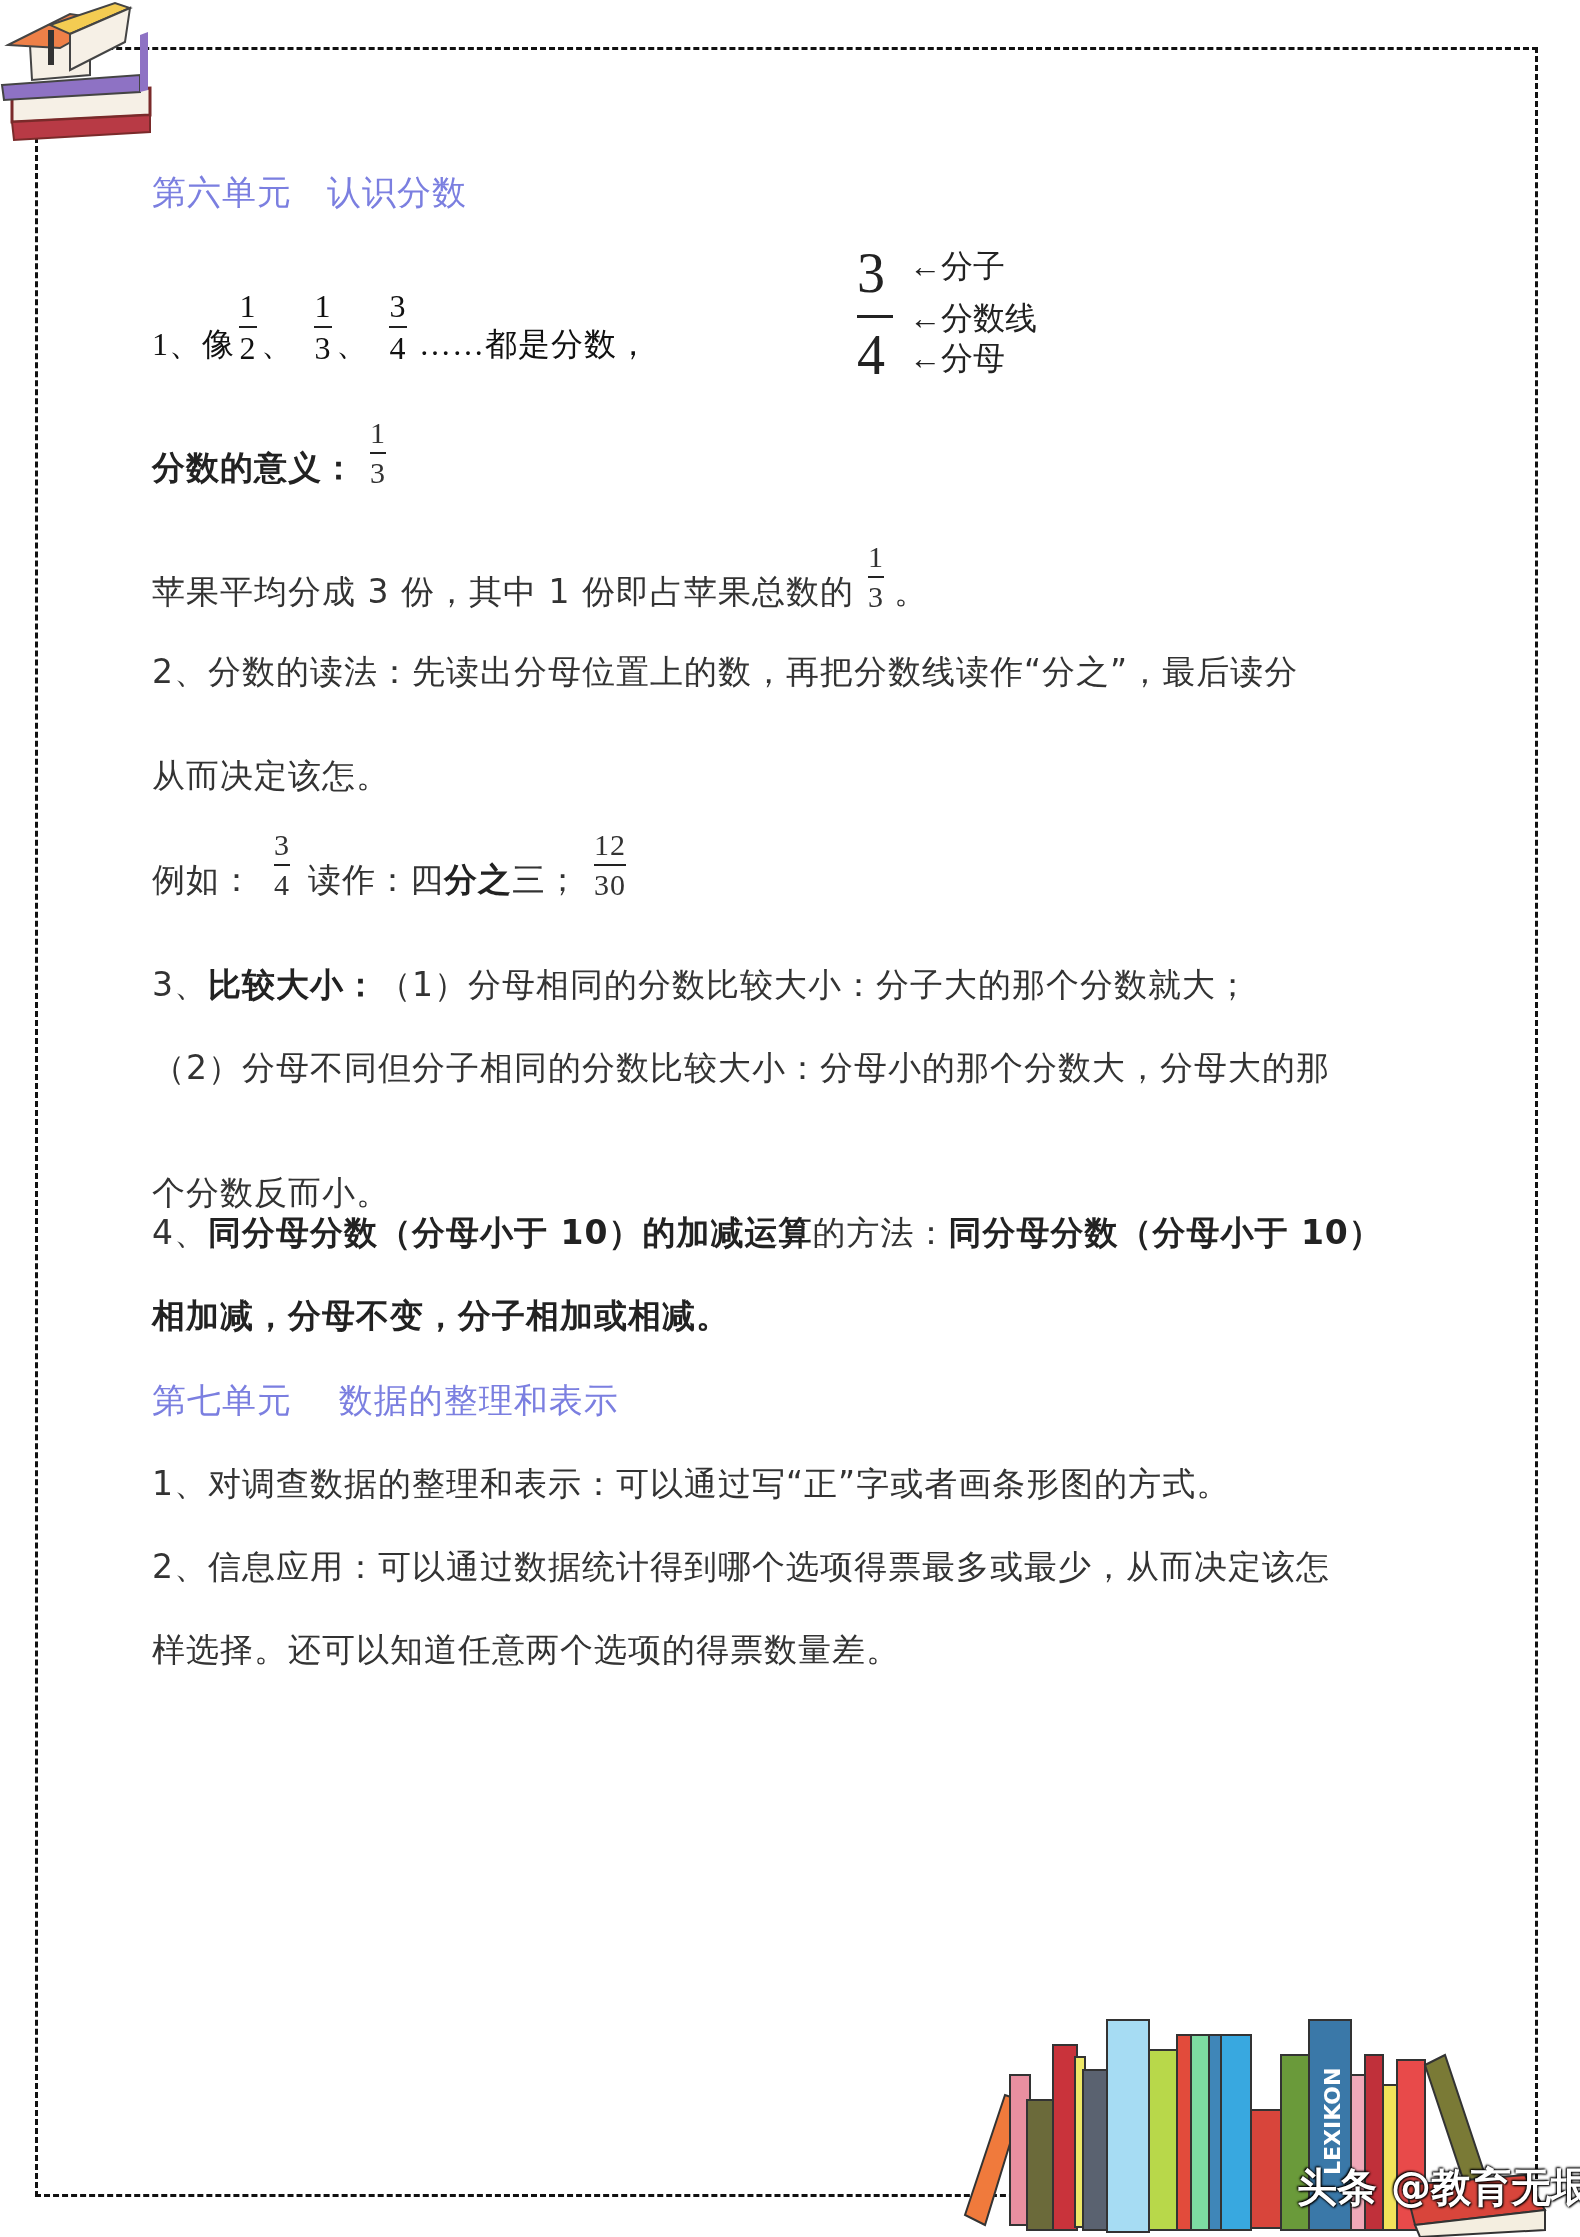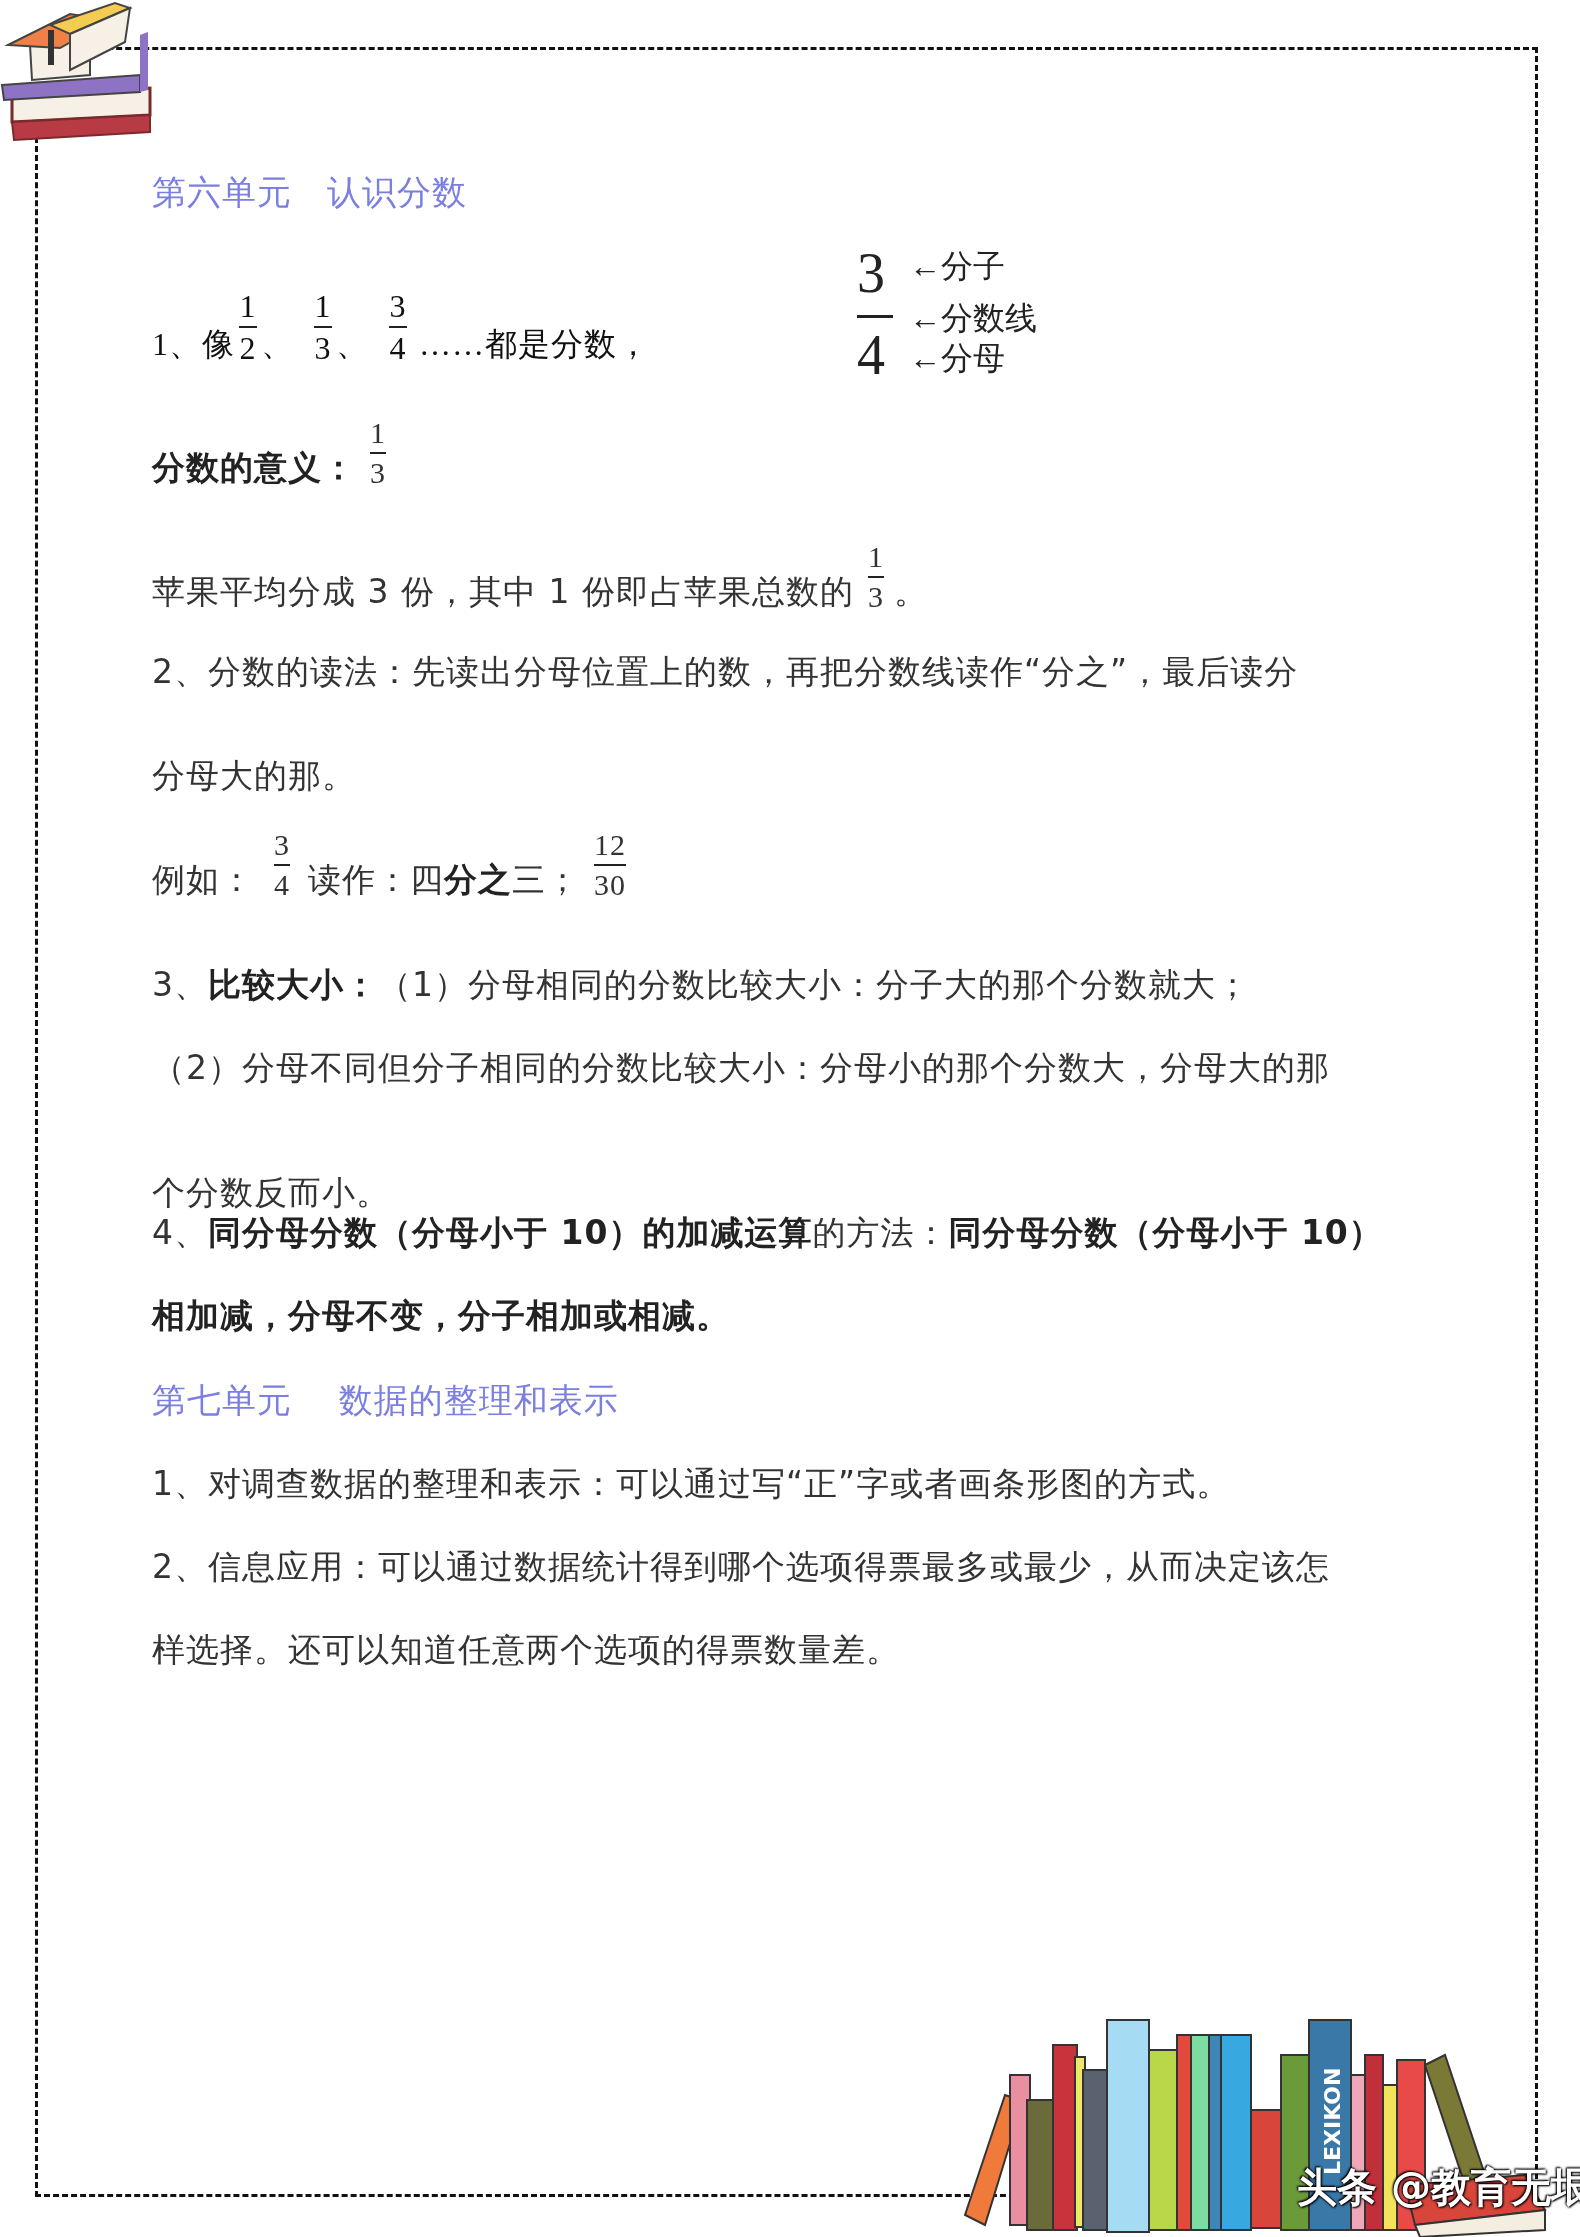--- a/index.html
+++ b/index.html
@@ -87,21 +87,21 @@
     <span>苹果平均分成 3 份，其中 1 份即占苹果总数的</span>
     <span class="frac" style="font-size:30px;margin:0 10px 0 14px;">
         <span class="n">1</span>
         <span class="bar" style="min-width:10px;"></span>
         <span class="d">3</span>
       </span>
     <span>。</span>
   </div>
 
   <div class="line" style="top:652px;">2、分数的读法：先读出分母位置上的数，再把分数线读作“分之”，最后读分</div>
-  <div class="line" style="top:756px;">分母大的那。</div>
+  <div class="line" style="top:756px;">从而决定该怎。</div>
   <div class="line" style="top:830px;display:flex;align-items:flex-end;">
     <span>例如：</span>
     <span class="frac" style="font-size:30px;margin:0 18px 0 20px;">
         <span class="n">3</span>
         <span class="bar" style="min-width:12px;"></span>
         <span class="d">4</span>
       </span>
     <span>读作：四 </span>
     <span class="b">分之</span>
     <span> 三；</span>

